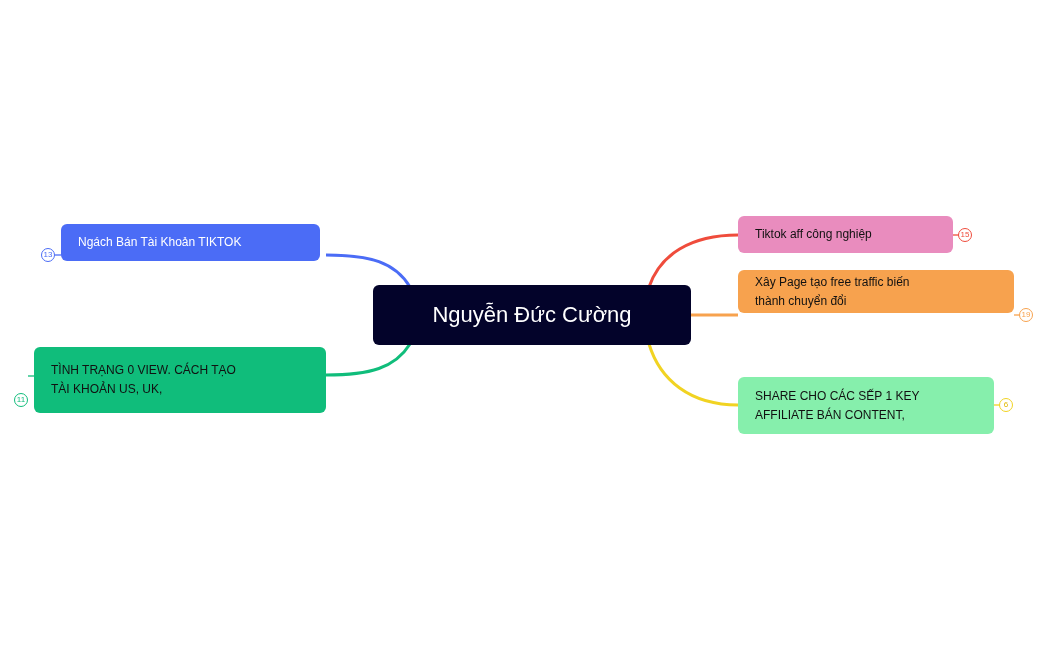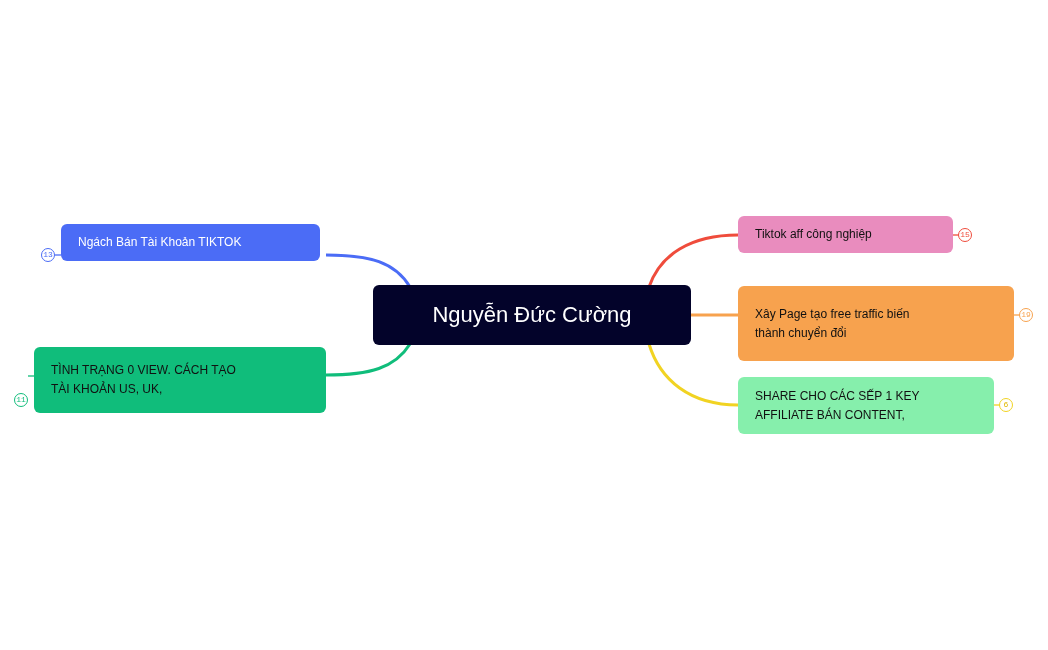--- a/index.html
+++ b/index.html
@@ -5,21 +5,21 @@
   html, body { margin:0; padding:0; }
   body { width:1048px; height:650px; background:#ffffff; position:relative; overflow:hidden;
          font-family:"Liberation Sans", "DejaVu Sans", sans-serif; }
   #canvas { position:absolute; left:0; top:0; width:1048px; height:650px; }
   svg.lines { position:absolute; left:0; top:0; }
   .node { position:absolute; box-sizing:border-box; border-radius:6px; display:flex; align-items:center; cursor:pointer; }
   .node .txt { font-size:12px; line-height:19px; padding:0 17px; }
   .root { background:#03032a; color:#ffffff; justify-content:center; border-radius:6px; }
   .root .txt { font-size:22px; line-height:32px; padding:0; }
   .badge { position:absolute; width:12px; height:12px; border-radius:50%; border:1.2px solid; background:#fff;
-           font-size:8px; line-height:12px; text-align:center; box-sizing:content-box; font-family:Liberation Mono, monospace; cursor:pointer; }
+           font-size:8px; line-height:12px; text-align:center; box-sizing:content-box; font-family:Liberation Sans, sans-serif; cursor:pointer; }
 </style>
 </head>
 <body>
 
 <div id="canvas">
 
   <svg class="lines" width="1048" height="650">
 
     <path d="M326,255 C370,255 395,262 410,287" stroke="#4b6cf6" stroke-width="3" fill="none"></path>
 
@@ -53,21 +53,21 @@
       <span>TÀI KHOẢN US, UK,</span>
     </span>
   </div>
   <div class="badge" style="left:14px; top:369px; border-color:#10bd7b; color:#10bd7b;margin-top:24px;">11</div>
 
   <div class="node" style="left:738px; top:216px; width:215px; height:37px; background:#e98cbe; color:#111111;">
     <span class="txt">Tiktok aff công nghiệp</span>
   </div>
   <div class="badge" style="left:958px; top:228px; border-color:#ef4c3c; color:#ef4c3c;">15</div>
 
-  <div class="node" style="left:738px; top:286px; width:276px; height:75px; background:#f7a24e; color:#111111;">
+  <div class="node" style="left:738px; top:270px; width:276px; height:43px; background:#f7a24e; color:#111111;">
     <span class="txt">
       <span>Xây Page tạo free traffic biến</span><br>
       <span>thành chuyển đổi</span>
     </span>
   </div>
   <div class="badge" style="left:1019px; top:308px; border-color:#f7a24e; color:#f7a24e;">19</div>
 
   <div class="node" style="left:738px; top:377px; width:256px; height:57px; background:#86efac; color:#111111;">
     <span class="txt">
       <span>SHARE CHO CÁC SẾP 1 KEY</span><br>

